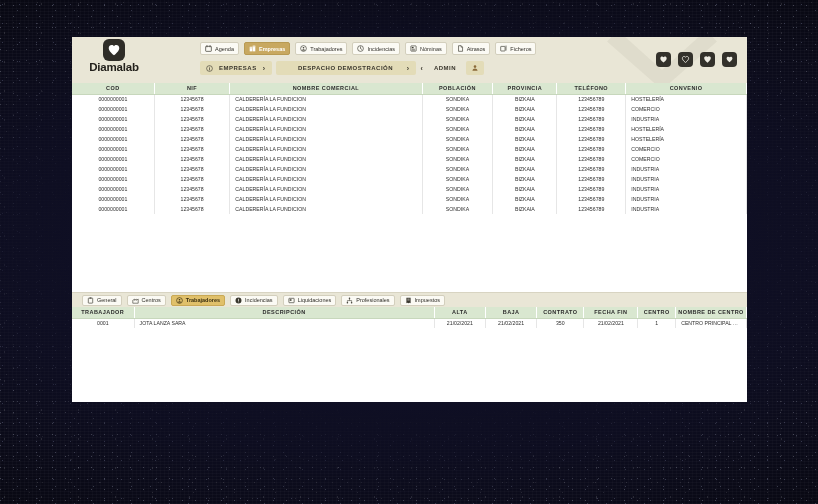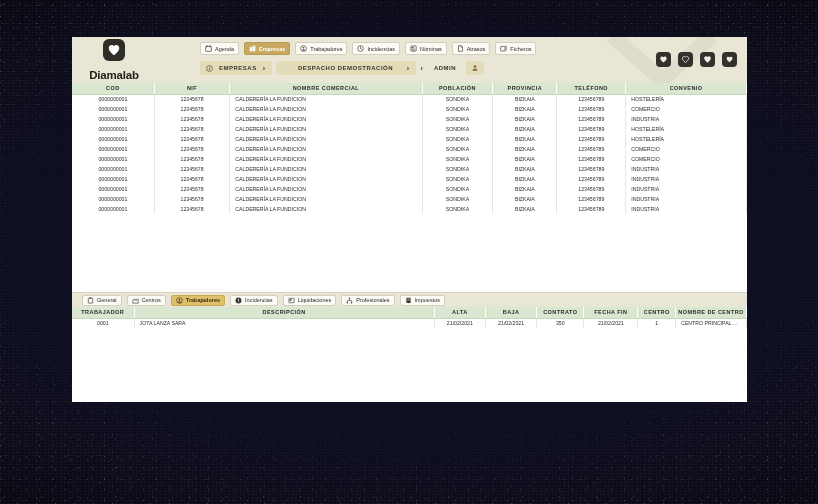--- a/index.html
+++ b/index.html
@@ -79,21 +79,21 @@
     text-align: center;
   }
   .brand-logo {
     width: 22px; height: 22px;
     margin: 0 auto;
     background: #2f2d28;
     border-radius: 6px;
     display: flex; align-items: center; justify-content: center;
   }
   .brand-name {
-    margin-top: 8px;
+    margin-top: 0px;
     font-size: 11.5px;
     font-weight: bold;
     letter-spacing: -.2px;
     color: #23211c;
   }
 
   .navtabs {
     position: absolute;
     left: 128px; top: 5px;
     display: flex;

